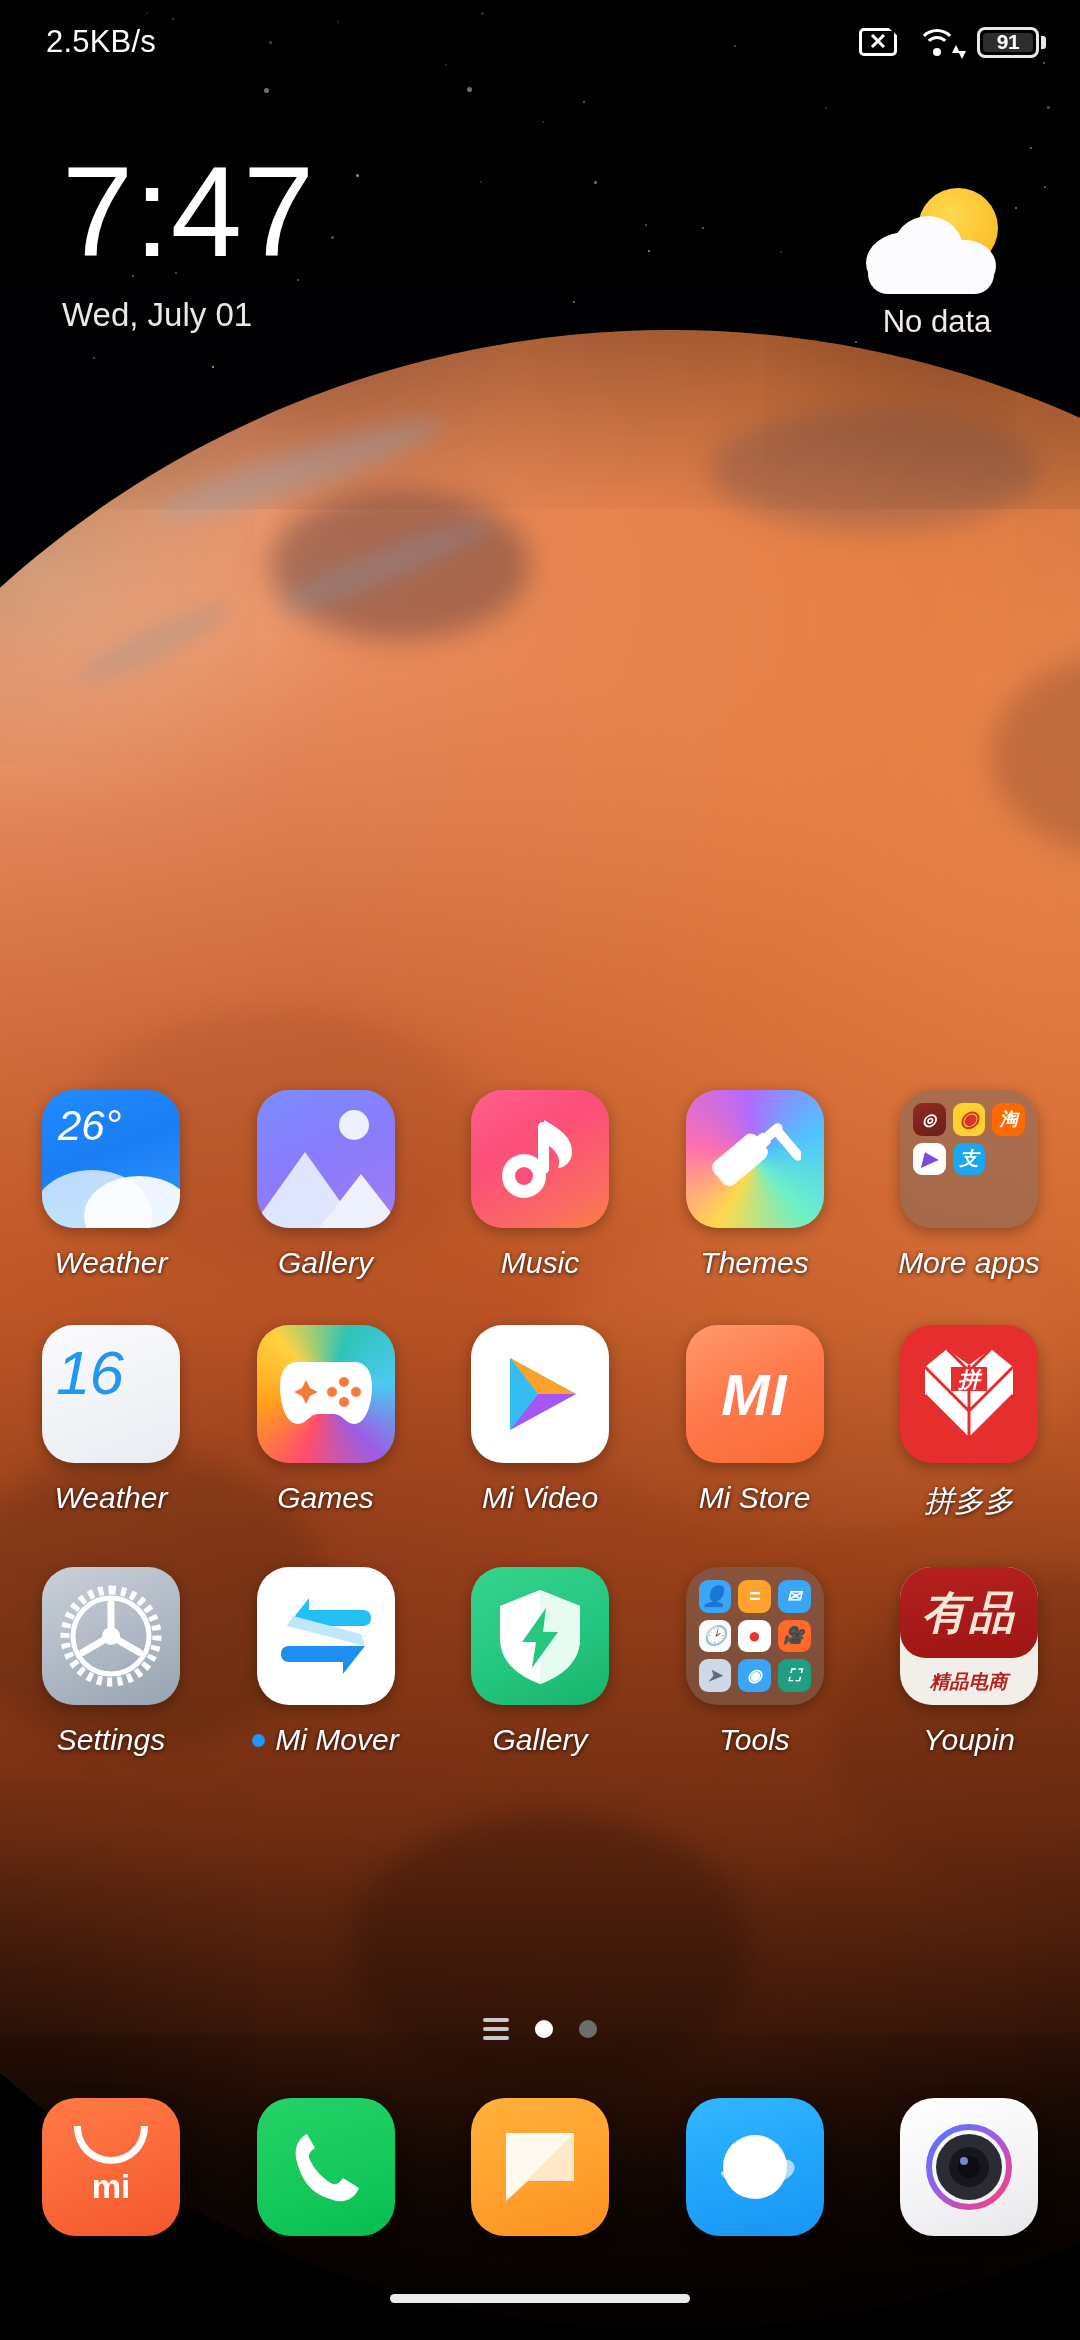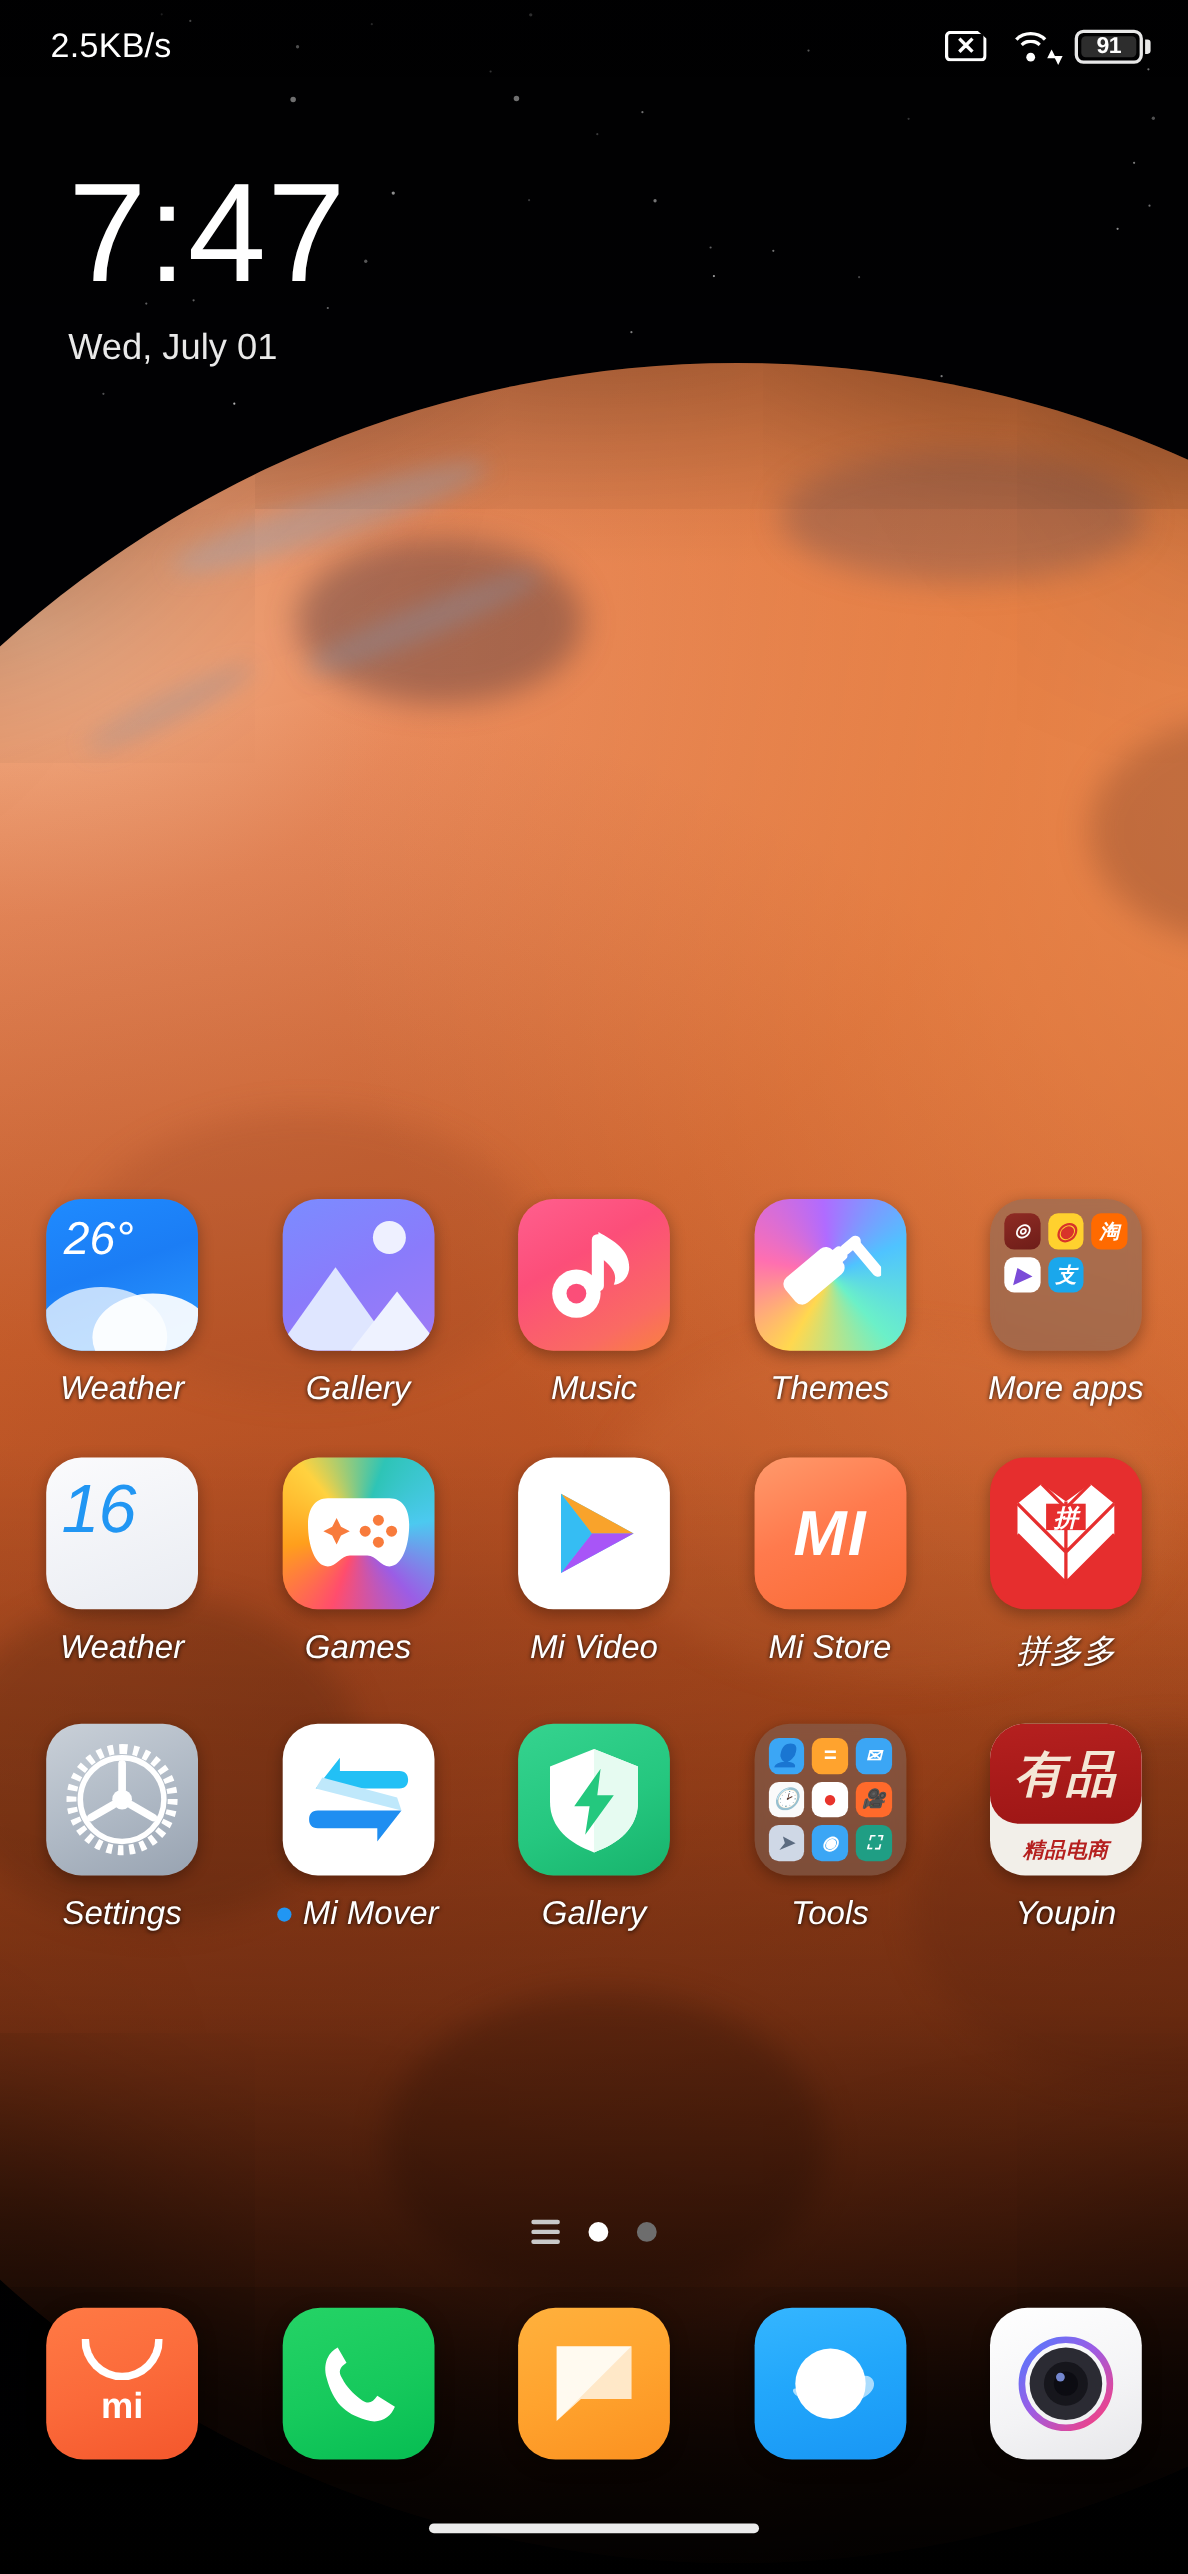--- a/index.html
+++ b/index.html
@@ -434,20 +434,32 @@
         <span class="cap"></span>
       </span>
     </div>
   </div>
 
   <div id="clockwidget">
     <div id="clocktime">7:47</div>
     <div id="clockdate">Wed, July 01</div>
   </div>
 
+  <div id="weatherwidget">
+    <div id="wicon">
+      <div id="wsun"></div>
+      <div id="wcloud">
+        <span class="p p1"></span>
+          <span class="p p2"></span>
+          <span class="p p3"></span>
+          <span class="base"></span>
+      </div>
+    </div>
+    <div id="wtext">No data</div>
+  </div>
 
   <div id="appgrid">
 
     <div class="approw">
 
       <div class="appcell">
         <div class="appicon ic-weather">
           <span class="temp">26°</span>
           <span class="c1"></span>
             <span class="c2"></span>

